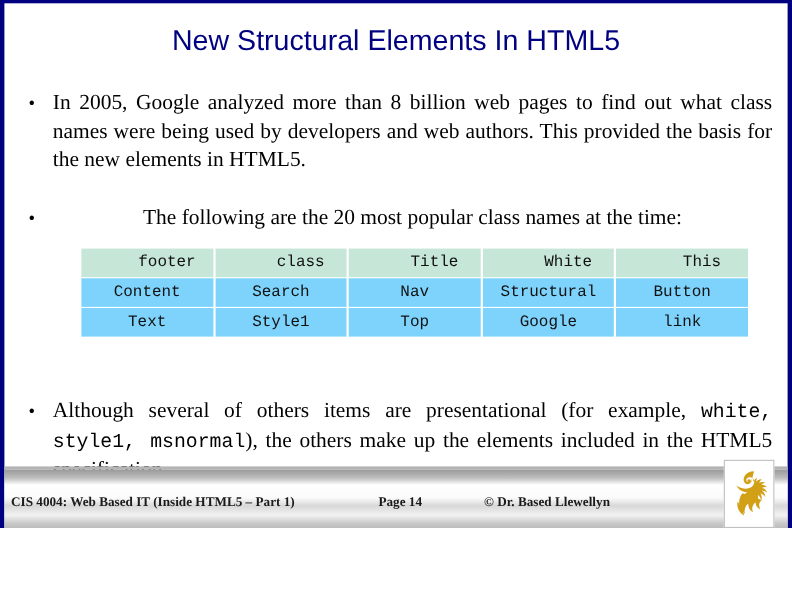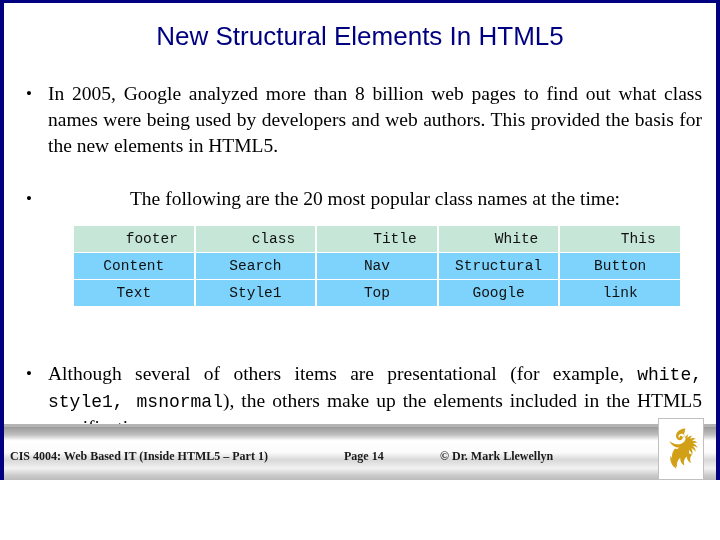--- a/index.html
+++ b/index.html
@@ -200,21 +200,21 @@
   <div class="bullet" id="bullet-3">
     <span class="marker">•</span>
     <span class="btext"><span>Although several of others items are presentational (for example, </span><span class="mono">white,  style1,  msnormal</span><span>), the others make up the elements included in the HTML5 specification.</span></span>
   </div>
 
   <div class="footer-rule-top"></div>
 
   <div class="footer-band">
     <div class="footer-text" id="footer-course">CIS 4004: Web Based IT (Inside HTML5 – Part 1)</div>
     <div class="footer-text" id="footer-page">Page 14</div>
-    <div class="footer-text" id="footer-copy">© Dr. Mark Llewellyn</div>
+    <div class="footer-text" id="footer-copy">© Dr. Based Llewellyn</div>
 
     <div class="logo-box">
       <svg width="40" height="52" viewBox="0 0 40 52">
         <g fill="#D2A017">
           <path d="M24.5 5.5c-3.8 0-7.0 1.6-8.6 4.3-0.9 1.5-1.1 3.2-0.6 4.6 0.4 1.2 1.3 2.1 2.4 2.5 1.3 0.5 2.6 0.2 3.4-0.7 0.7-0.8 0.8-1.9 0.3-2.7-0.4-0.7-1.2-1.0-1.9-0.8-0.6 0.2-1.0 0.7-1.0 1.3 0 0.5 0.3 0.9 0.7 1.0-0.6 0.1-1.2-0.2-1.5-0.8-0.4-0.8-0.2-1.8 0.5-2.5 1.0-1.0 2.7-1.2 4.1-0.5 1.7 0.8 2.6 2.6 2.3 4.6-0.3 2.2-2.0 4.0-4.4 4.9-2.0 0.7-4.2 0.7-6.3 0.2-2.0-0.5-3.8-1.4-5.4-2.6 1.1 2.4 3.0 4.3 5.4 5.4 1.4 0.6 2.9 0.9 4.4 0.9-1.6 1.4-3.6 2.3-5.7 2.6 2.3 0.7 4.8 0.5 7.0-0.5-0.6 1.9-1.9 3.5-3.6 4.5 2.6-0.2 4.9-1.7 6.2-3.9 0.5 2.1 0.2 4.3-0.8 6.2 2.0-1.4 3.3-3.6 3.6-6.0 1.2 1.7 1.7 3.8 1.4 5.9 1.5-1.8 2.1-4.2 1.6-6.5 1.6 1.2 2.7 3.0 3.0 5.0 0.9-2.2 0.6-4.7-0.8-6.6 1.9 0.6 3.5 1.9 4.4 3.7 0.2-2.4-1.0-4.7-3.1-5.9 1.9-0.1 3.7 0.6 5.0 2.0-0.5-2.3-2.4-4.1-4.7-4.5 1.4-0.8 3.0-1.0 4.5-0.5-1.2-1.7-3.3-2.6-5.4-2.3 1.0-1.1 2.4-1.8 3.9-1.9-1.7-1.1-3.9-1.1-5.6 0 0.3-1.3 1.1-2.4 2.2-3.1-1.9-0.3-3.8 0.6-4.8 2.2-0.2-1.3 0.1-2.6 0.8-3.7-1.6 0.6-2.8 2.0-3.1 3.7-0.7-1.0-1.0-2.2-0.9-3.4-1.2 1.1-1.8 2.7-1.6 4.3z"></path>
           <path d="M13.2 26.5c-1.8 2.6-2.6 5.8-2.2 8.9 0.3 2.6 1.4 5.0 3.1 6.9 0.6 0.7 1.3 1.3 2.1 1.8-0.4-1.5-0.4-3.1 0.0-4.6 0.5-1.9 1.6-3.6 3.1-4.8-0.2 1.6 0.1 3.3 0.9 4.7 0.8 1.4 2.0 2.5 3.4 3.2-0.7-1.4-0.9-3.0-0.6-4.5 0.4-1.8 1.4-3.4 2.9-4.5-0.1 1.4 0.3 2.8 1.1 3.9 0.8 1.2 2.0 2.0 3.3 2.4-0.9-1.3-1.3-2.9-1.1-4.4 0.2-1.6 1.0-3.0 2.2-4.0-1.7-0.3-3.3-1.1-4.6-2.2-1.5-1.3-2.5-3.0-2.9-4.9-1.2 1.0-2.6 1.6-4.1 1.9-2.0 0.4-4.1 0.1-5.9-0.8z"></path>
           <path d="M9.5 32.8c-0.6 3.1 0.0 6.3 1.7 8.9 1.1 1.7 2.6 3.0 4.4 3.9-1.0-1.9-1.3-4.1-0.8-6.2-1.9-1.3-3.4-3.1-4.3-5.2-0.4-0.4-0.7-0.9-1.0-1.4z"></path>
         </g>
       </svg>
     </div>

